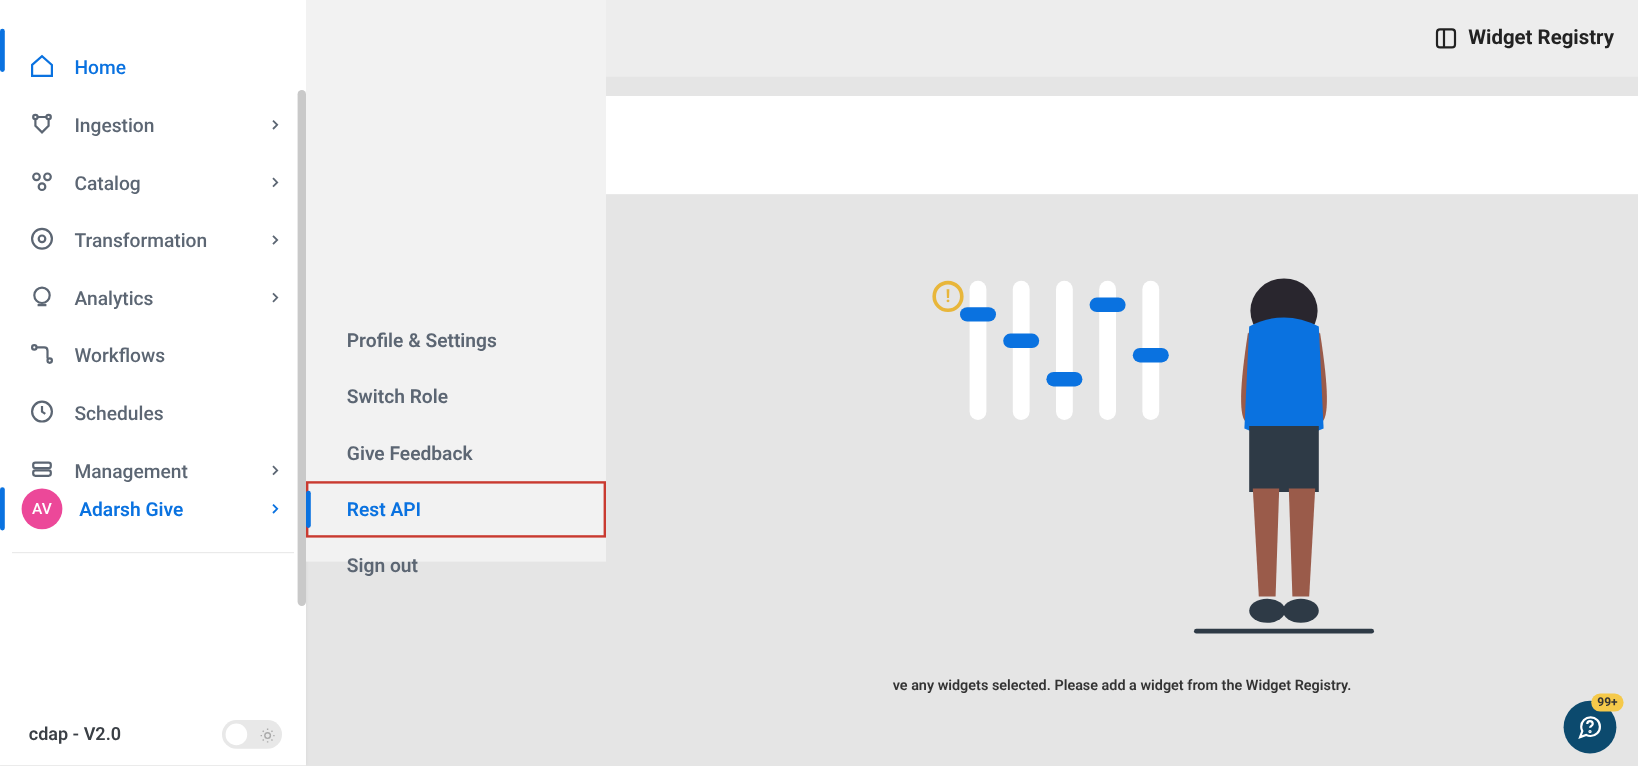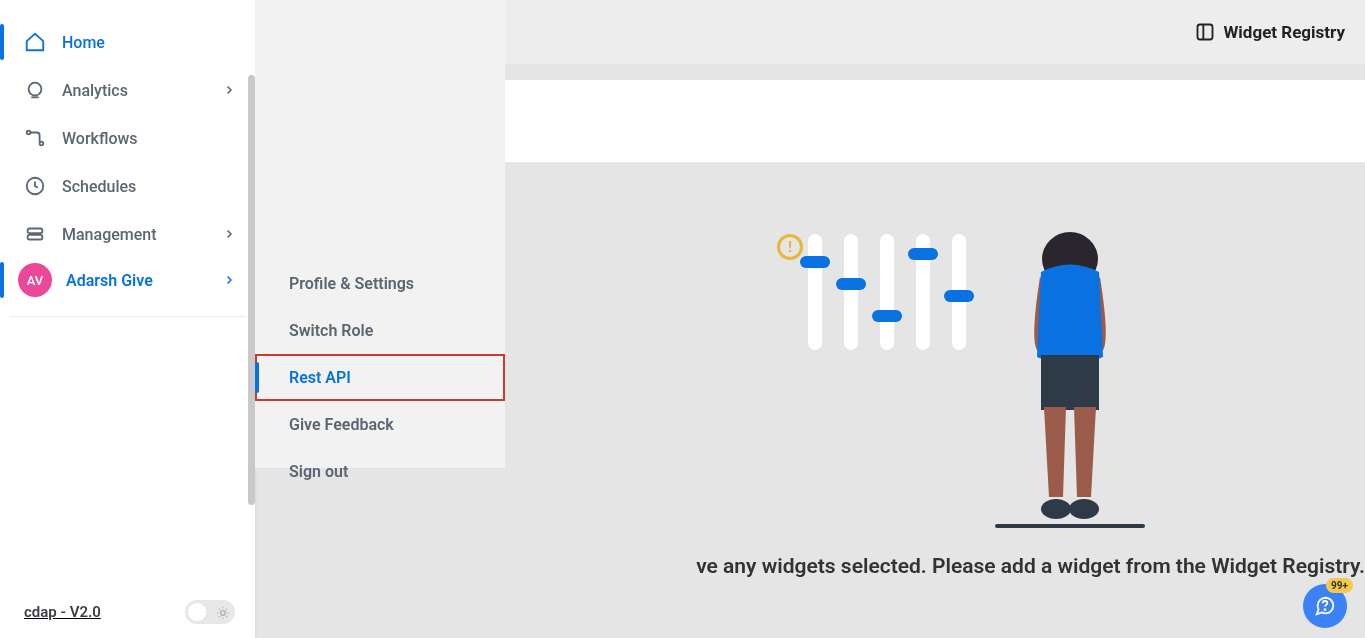--- a/index.html
+++ b/index.html
@@ -53,21 +53,21 @@
       color: #0a72e0;
     }
     .nav-list {
       display: flex;
       flex-direction: column;
       padding-top: 18px;
       flex: 1;
     }
     .nav-item {
       display: flex;
-      align-items: center;
+      align-items: flex-end;
       height: 48px;
       padding: 0 20px 0 24px;
       gap: 16px;
       cursor: pointer;
       color: #5c6673;
       position: relative;
     }
     .nav-item.active {
       color: #0a72e0;
     }
@@ -138,21 +138,20 @@
     .divider {
       height: 1px;
       background: #eaeaea;
       margin: 12px 10px 0 10px;
     }
     .footer-area {
       padding: 14px 20px 14px 24px;
       display: flex;
       align-items: center;
       justify-content: space-between;
-      text-decoration: underline;
     }
     .version {
       font-size: 15px;
       font-weight: 600;
       color: #3a3f45;
     }
     .theme-toggle {
       width: 50px;
       height: 24px;
       background: #e8e8e8;
@@ -319,38 +318,38 @@
       position: absolute;
       left: 250px;
       top: 302px;
       width: 150px;
       height: 4px;
       background: #2e3a46;
       border-radius: 2px;
     }
 
     .empty-text {
-      font-size: 21px;
+      font-size: 12px;
       font-weight: 600;
       color: #333;
       margin-top: 23px;
-      text-align: right;
+      text-align: center;
       position: absolute;
       bottom: 60px;
       left: 0; right: 0;
     }
 
     .help-bubble {
       position: absolute;
       right: 18px;
       bottom: 10px;
       width: 44px;
       height: 44px;
       border-radius: 50%;
-      background: #3b82f6;
+      background: #0c4a6e;
       display: flex;
       align-items: center;
       justify-content: center;
       cursor: pointer;
     }
     .help-badge {
       position: absolute;
       top: -6px;
       right: -6px;
       background: #f5c94a;
@@ -371,20 +370,64 @@
       <span class="nav-icon">
         <svg width="22" height="22" viewBox="0 0 24 24" fill="none" stroke="#0a72e0" stroke-width="2">
             <path d="M3 11 L12 3 L21 11 V21 H3 Z"></path>
           </svg>
       </span>
       <span class="nav-label">Home</span>
     </div>
     <div class="nav-item">
       <span class="nav-icon">
         <svg width="22" height="22" viewBox="0 0 24 24" fill="none" stroke="#5c6673" stroke-width="2">
+            <circle cx="6" cy="6" r="2"></circle>
+            <circle cx="18" cy="6" r="2"></circle>
+            <path d="M8 6 H16 M6 8 V14 L12 20 L18 14 V8"></path>
+          </svg>
+      </span>
+      <span class="nav-label">Ingestion</span>
+      <span class="nav-chevron">
+        <svg width="12" height="12" viewBox="0 0 24 24" fill="none" stroke="currentColor" stroke-width="3">
+            <path d="M9 5 L16 12 L9 19"></path>
+          </svg>
+      </span>
+    </div>
+    <div class="nav-item">
+      <span class="nav-icon">
+        <svg width="22" height="22" viewBox="0 0 24 24" fill="none" stroke="#5c6673" stroke-width="2">
+            <circle cx="7" cy="8" r="3"></circle>
+            <circle cx="17" cy="8" r="3"></circle>
+            <circle cx="12" cy="17" r="3"></circle>
+          </svg>
+      </span>
+      <span class="nav-label">Catalog</span>
+      <span class="nav-chevron">
+        <svg width="12" height="12" viewBox="0 0 24 24" fill="none" stroke="currentColor" stroke-width="3">
+            <path d="M9 5 L16 12 L9 19"></path>
+          </svg>
+      </span>
+    </div>
+    <div class="nav-item">
+      <span class="nav-icon">
+        <svg width="22" height="22" viewBox="0 0 24 24" fill="none" stroke="#5c6673" stroke-width="2">
+            <circle cx="12" cy="12" r="3"></circle>
+            <circle cx="12" cy="12" r="9"></circle>
+          </svg>
+      </span>
+      <span class="nav-label">Transformation</span>
+      <span class="nav-chevron">
+        <svg width="12" height="12" viewBox="0 0 24 24" fill="none" stroke="currentColor" stroke-width="3">
+            <path d="M9 5 L16 12 L9 19"></path>
+          </svg>
+      </span>
+    </div>
+    <div class="nav-item">
+      <span class="nav-icon">
+        <svg width="22" height="22" viewBox="0 0 24 24" fill="none" stroke="#5c6673" stroke-width="2">
             <circle cx="12" cy="11" r="7"></circle>
             <path d="M8 20 H16"></path>
           </svg>
       </span>
       <span class="nav-label">Analytics</span>
       <span class="nav-chevron">
         <svg width="12" height="12" viewBox="0 0 24 24" fill="none" stroke="currentColor" stroke-width="3">
             <path d="M9 5 L16 12 L9 19"></path>
           </svg>
       </span>
@@ -448,22 +491,22 @@
       </span>
     </div>
   </div>
 
   <div class="sidebar-scroll"></div>
 </div>
 
 <div class="submenu">
   <div class="submenu-item">Profile &amp; Settings</div>
   <div class="submenu-item">Switch Role</div>
+  <div class="submenu-item">Give Feedback</div>
   <div class="submenu-item active highlighted">Rest API</div>
-  <div class="submenu-item">Give Feedback</div>
   <div class="submenu-gap"></div>
   <div class="submenu-item">Sign out</div>
 </div>
 
 <div class="top-bar">
   <div class="widget-registry">
     <svg class="wr-icon" viewBox="0 0 24 24" fill="none" stroke="#222" stroke-width="2.2">
         <rect x="3" y="3" width="18" height="18" rx="3"></rect>
         <path d="M10 3 V21"></path>
       </svg>

